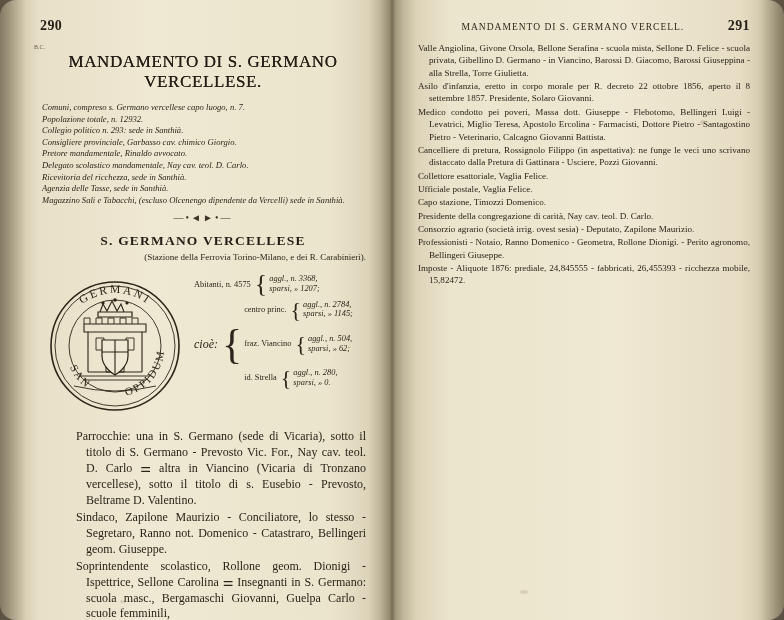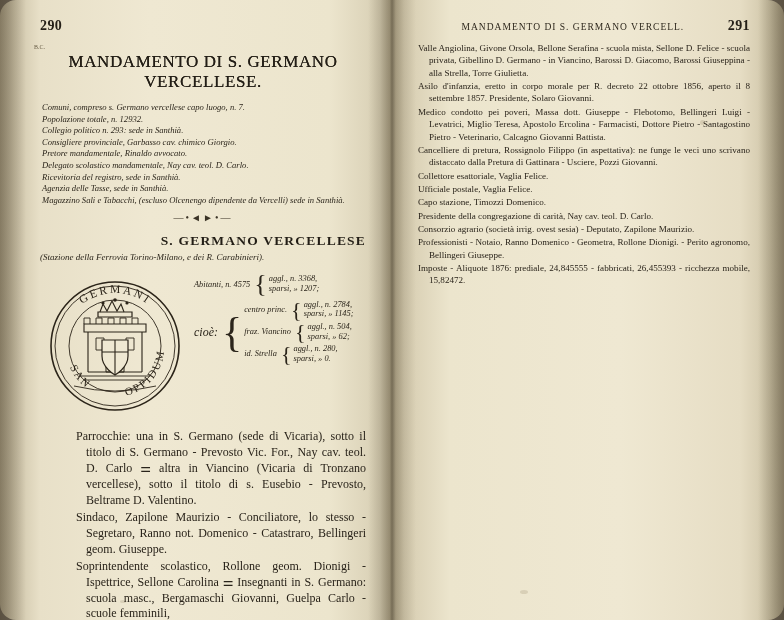--- a/index.html
+++ b/index.html
@@ -86,33 +86,32 @@
 
   .orn {
     text-align: center;
     font-size: 10px;
     color: #3a3326;
     letter-spacing: 2px;
     margin: 6px 0 10px 0;
   }
 
   .sectitle {
-    text-align: right;
+    text-align: center;
     font-size: 13.5px;
     letter-spacing: 1.2px;
     font-variant: small-caps;
     text-transform: uppercase;
     color: #231e16;
     margin: 2px 0 3px 0;
     font-weight: bold;
   }
   .subtitle {
-    text-align: left;
+    text-align: right;
     font-size: 9px;
-    font-style: italic;
     color: #2b251b;
     margin-bottom: 6px;
   }
 
   .seal-row {
     display: flex;
     align-items: flex-start;
     gap: 4px;
   }
   .seal {
@@ -128,21 +127,20 @@
     font-size: 8.4px;
     color: #2b251b;
     padding-top: 6px;
   }
   .poprow {
     display: flex;
     align-items: center;
     margin-bottom: 1px;
   }
   .poplabel {
-    font-style: italic;
     white-space: nowrap;
     padding-right: 2px;
   }
   .popvals {
     display: flex;
     flex-direction: column;
     font-style: italic;
     line-height: 1.15;
   }
   .popvals span { white-space: nowrap; }
@@ -156,21 +154,21 @@
   .grouped {
     display: flex;
     align-items: center;
   }
   .bigbrace {
     font-size: 42px;
     line-height: .6;
     font-weight: 100;
     padding: 0 2px;
   }
-  .threerows { display: flex; flex-direction: column; gap: 2px; }
+  .threerows { display: flex; flex-direction: column; gap: 14px; }
 
   .body {
     font-size: 12px;
     line-height: 1.32;
     color: #29231a;
     text-align: justify;
     margin-left: 36px;
   }
   .body p {
     margin: 0 0 1.5px 0;
@@ -227,21 +225,21 @@
 
     <div class="maintitle">MANDAMENTO DI S. GERMANO VERCELLESE.</div>
 
     <div class="notes">
       <i class="ln">Comuni, compreso s. Germano vercellese capo luogo, n. 7.</i>
       <i class="ln">Popolazione totale, n. 12932.</i>
       <i class="ln">Collegio politico n. 293: sede in Santhià.</i>
       <i class="ln">Consigliere provinciale, Garbasso cav. chimico Giorgio.</i>
       <i class="ln">Pretore mandamentale, Rinaldo avvocato.</i>
       <i class="ln">Delegato scolastico mandamentale, Nay cav. teol. D. Carlo.</i>
-      <i class="ln">Ricevitoria del registro, sede in Santhià.</i>
+      <i class="ln">Ricevitoria del ricchezza, sede in Santhià.</i>
       <i class="ln">Agenzia delle Tasse, sede in Santhià.</i>
       <i class="ln">Magazzino Sali e Tabacchi, (escluso Olcenengo dipendente da Vercelli) sede in Santhià.</i>
     </div>
 
     <div class="orn">—•◄►•—</div>
 
     <div class="sectitle">S. GERMANO VERCELLESE</div>
     <div class="subtitle">(Stazione della Ferrovia Torino-Milano, e dei R. Carabinieri).</div>
 
     <div class="seal-row">

